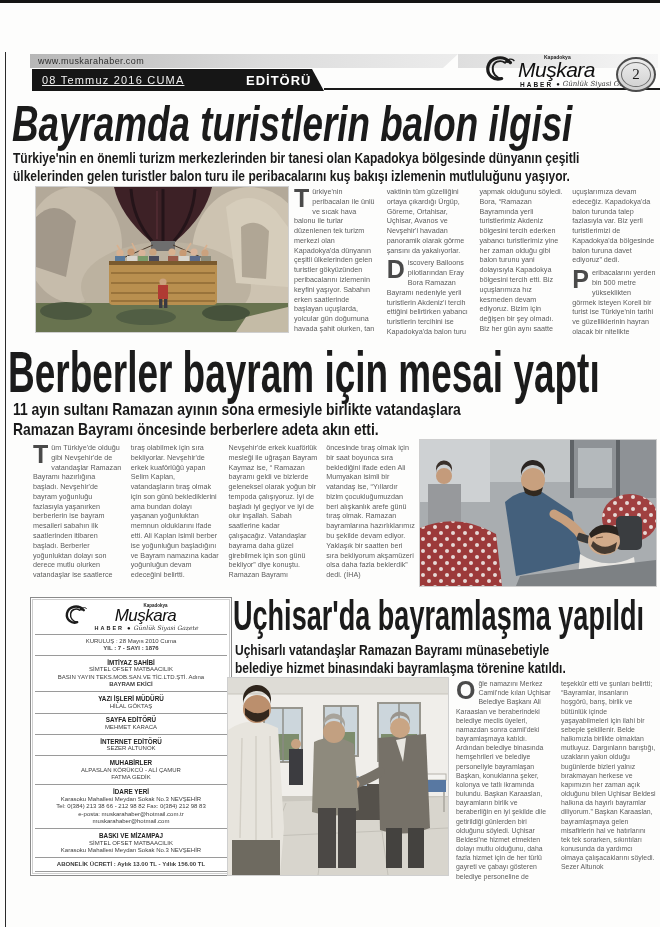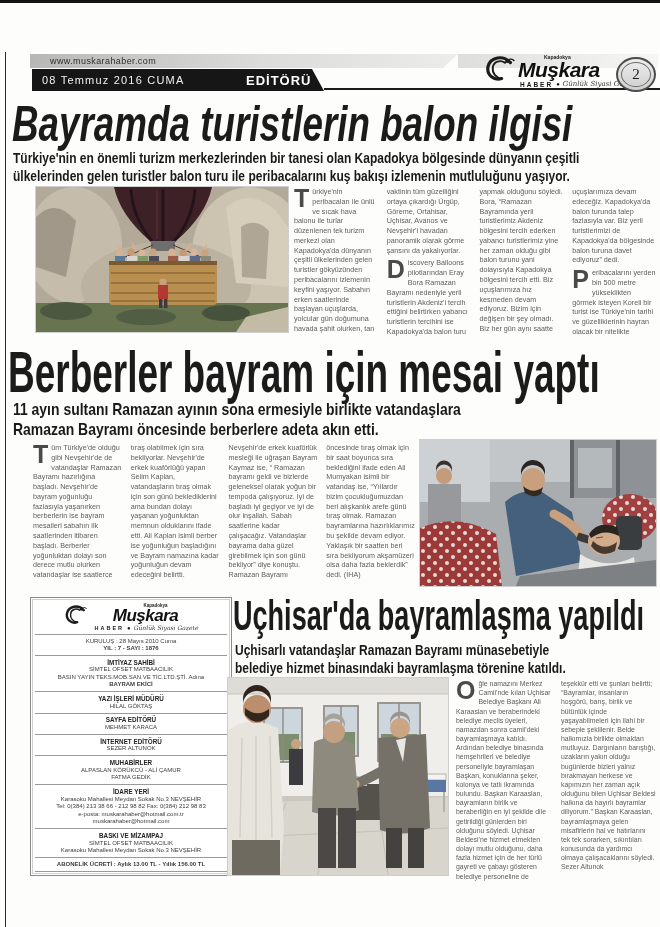--- a/index.html
+++ b/index.html
@@ -7,35 +7,35 @@
         font-family:"Liberation Sans",sans-serif;}
   .abs{position:absolute;}
   .top-rule{left:0;top:0;width:660px;height:3px;background:#141414;}
   .left-rule{left:5px;top:52px;width:1px;height:875px;background:#2a2a2a;}
 
   
   .web-strip{left:30px;top:54px;width:428px;height:14px;
              background:linear-gradient(90deg,#b7b7b7,#dcdcdc 55%,#ececec);
              clip-path:polygon(0 0,100% 0,96.5% 100%,0 100%);
              display:flex;align-items:center;}
-  .web-strip span{font-size:9px;color:#2e2e2e;letter-spacing:.4px;padding-left:20px;}
+  .web-strip span{font-size:9px;color:#2e2e2e;letter-spacing:.4px;padding-left:8px;}
   .web-strip-ext{left:458px;top:54px;width:200px;height:14px;
              background:linear-gradient(90deg,#dedede,#f6f6f6);}
   .date-bar{left:32px;top:69px;width:292px;height:22px;background:#161616;
             clip-path:polygon(0 0,calc(100% - 12px) 0,100% 100%,0 100%);
             display:flex;align-items:center;}
-  .date-bar .date{font-size:11px;color:#f0f0f0;letter-spacing:1.2px;padding-left:10px;}
+  .date-bar .date{font-size:11px;color:#f0f0f0;letter-spacing:1.2px;padding-left:10px;text-decoration:underline;}
   .date-bar .section{position:absolute;left:214px;font-size:13px;font-weight:bold;
             color:#fff;letter-spacing:1px;}
   .header-line{left:324px;top:88px;width:336px;height:2px;background:#1a1a1a;}
   .logo{left:484px;top:54px;display:flex;align-items:flex-start;}
   .logo svg{display:block;}
   .logo-text{margin-left:2px;position:relative;}
   .logo-region{display:block;font-size:5px;font-weight:bold;color:#222;margin-left:26px;}
-  .logo-name{display:block;font-size:21px;line-height:19px;font-weight:bold;font-style:italic;
+  .logo-name{display:block;font-size:21px;line-height:19px;font-weight:normal;font-style:italic;
              letter-spacing:-.5px;color:#101010;}
   .logo-sub{display:flex;align-items:center;gap:3px;margin-top:1px;margin-left:2px;}
   .logo-haber{font-size:6.5px;font-weight:bold;letter-spacing:2px;color:#161616;}
   .logo-dot{font-size:6px;color:#161616;}
   .logo-slogan{font-size:7px;font-style:italic;color:#3a3a3a;font-family:"DejaVu Serif",serif;}
   .badge{left:616px;top:57px;width:36px;height:31px;border:2px solid #4c4c4c;border-radius:50%;
          background:linear-gradient(180deg,#eee,#cfcfcf);display:flex;align-items:center;justify-content:center;}
   .badge-inner{width:28px;height:23px;border:1px solid #6a6a6a;border-radius:50%;
          display:flex;align-items:center;justify-content:center;
          font-family:"Liberation Serif",serif;font-size:15px;color:#1c1c1c;}

